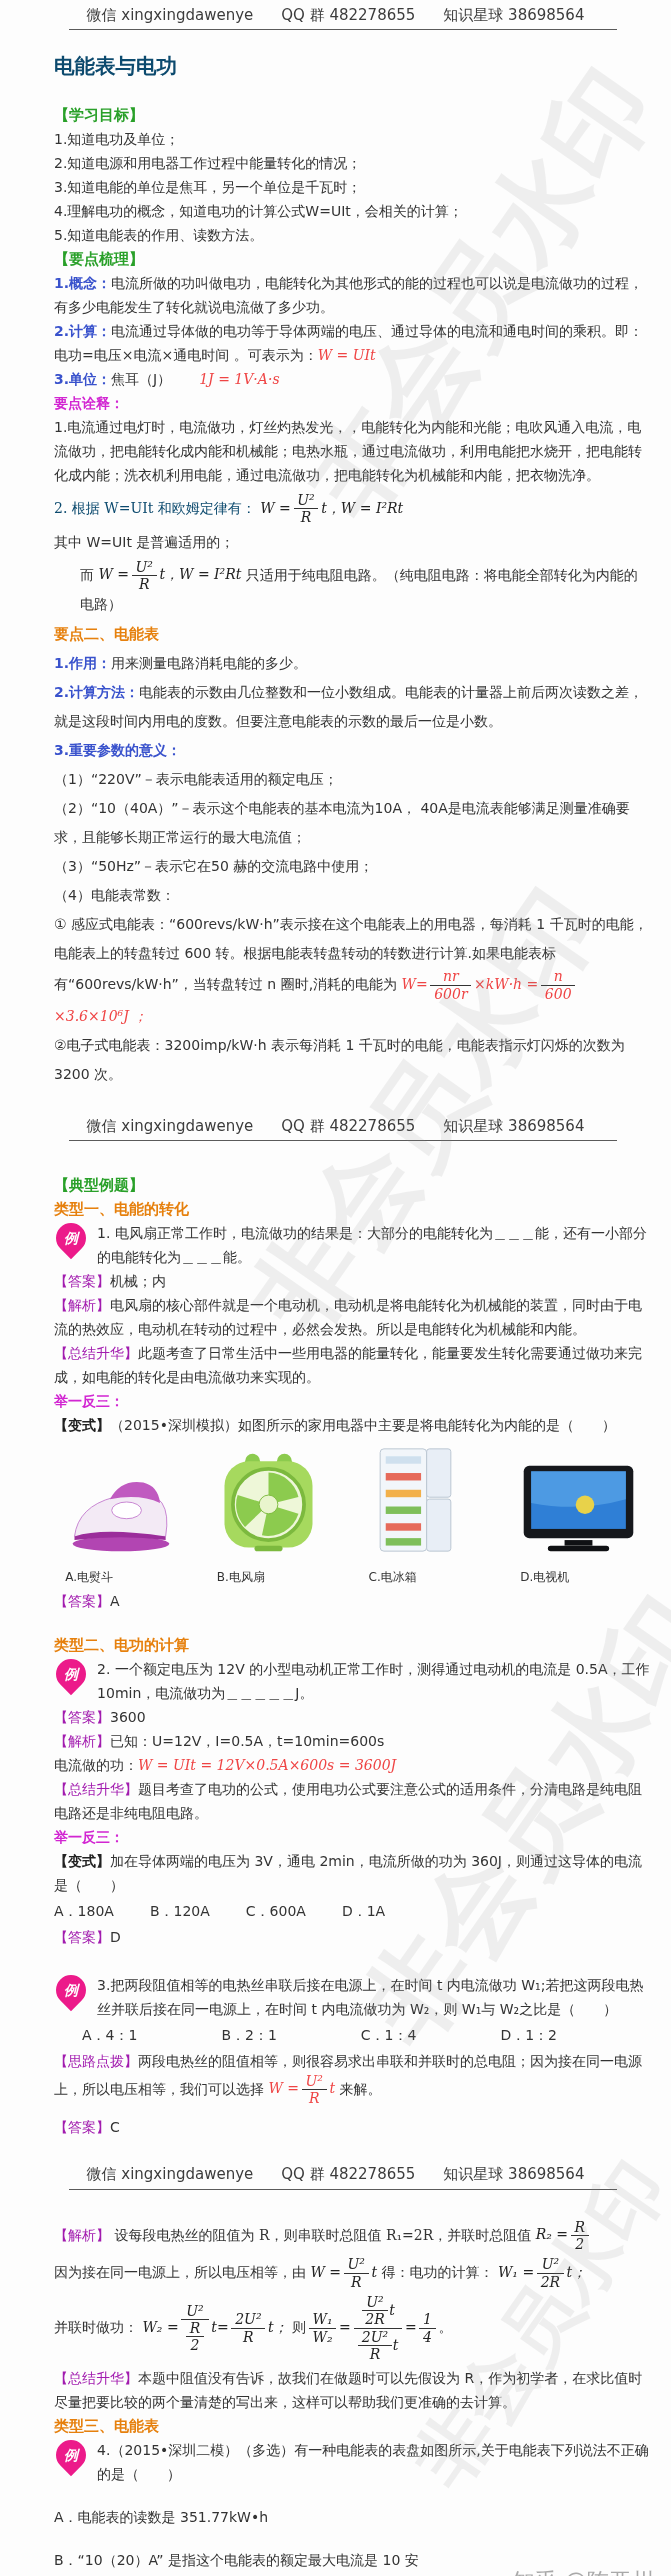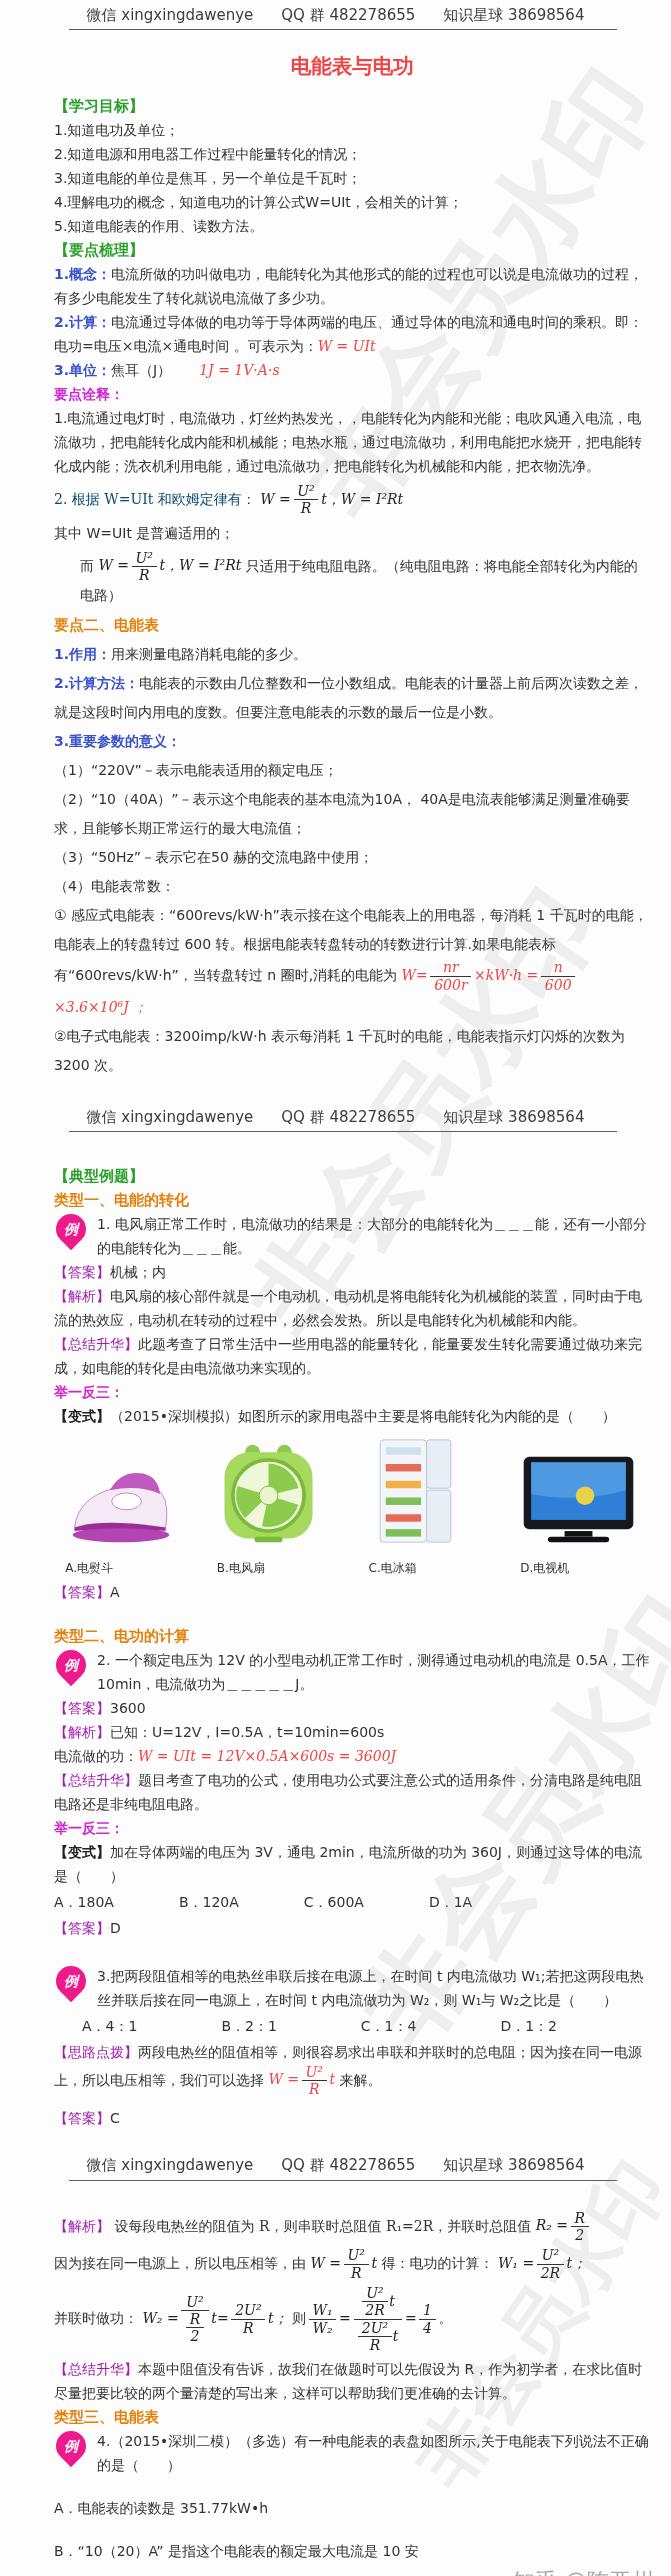--- a/index.html
+++ b/index.html
@@ -5,21 +5,21 @@
   html,body{margin:0;padding:0;background:#ffffff;}
   body{width:671px;font-family:"DejaVu Sans","Liberation Sans",sans-serif;color:#333;}
   .page{position:relative;width:671px;height:2576px;overflow:hidden;background:#fdfdfd;}
 
   
   .hdr{display:flex;justify-content:center;gap:28px;font-size:15px;color:#3c3c3c;padding-top:5.6px;}
   .hdr span{white-space:nowrap;}
   .hdr-line{border-bottom:1.9px solid #5a5a5a;margin:4.7px 54px 0 69px;}
 
   .content{padding:0 20.5px 0 54px;font-size:14px;line-height:24px;}
-  .title{text-align:center;color:#ef4444;font-size:20.5px;font-weight:bold;margin:24px 0 16px;}
+  .title{color:#0c4a6e;font-size:20.5px;font-weight:bold;margin:24px 0 25px;}
 
   p.ln{margin:0;}
   .loose p.ln{line-height:29px;}
   .g{color:#29a029;font-weight:bold;font-size:15px;}
   .org{color:#e6800d;font-weight:bold;font-size:15px;}
   .blu{color:#3952cc;font-weight:bold;}
   .mag{color:#d226d2;font-weight:bold;}
   .lbl{color:#a21caf;font-weight:normal;}
   .blk{color:#222;font-weight:bold;}
 
@@ -30,21 +30,21 @@
   .fr .n{display:block;border-bottom:0.9px solid #333;padding:0 3.7px;}
   .fr .d{display:block;padding:0 3.7px;}
   .fr .fr{margin:0 0.9px;}
 
   
   .ex-badge{width:30px;height:30px;background:#ec1a8a;border-radius:50% 50% 0 50%;
     transform:rotate(45deg);display:flex;align-items:center;justify-content:center;
     float:left;margin:1.9px 11.2px 5.6px 1.9px;}
   .ex-badge span{transform:rotate(-45deg);color:#fff;font-weight:bold;font-size:14px;font-style:italic;}
 
-  .opts{display:flex;gap:65px;margin:1.9px 0 1.9px 0;}
+  .opts{display:flex;gap:36px;margin:1.9px 0 1.9px 0;}
   .opts.ind{margin-left:28px;gap:84px;}
   .optcol p{margin:19px 0;}
 
   
   .appliances{display:flex;justify-content:space-between;align-items:flex-end;margin:7.5px 9.3px 0 11.2px;}
   .appl{text-align:left;width:121px;}
   .appl .cap{font-size:12px;color:#333;margin-top:2.8px;}
 
   
   .wm{position:absolute;color:#8a8a8a;opacity:0.12;font-size:103px;font-weight:bold;

